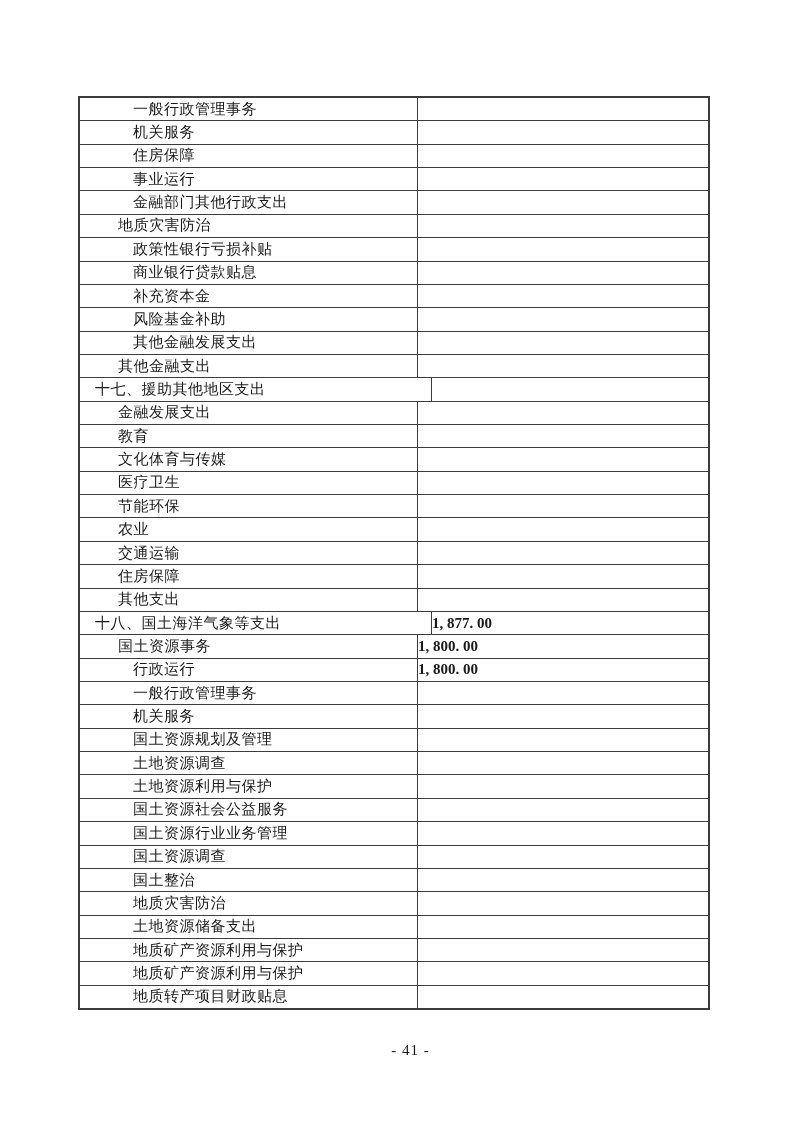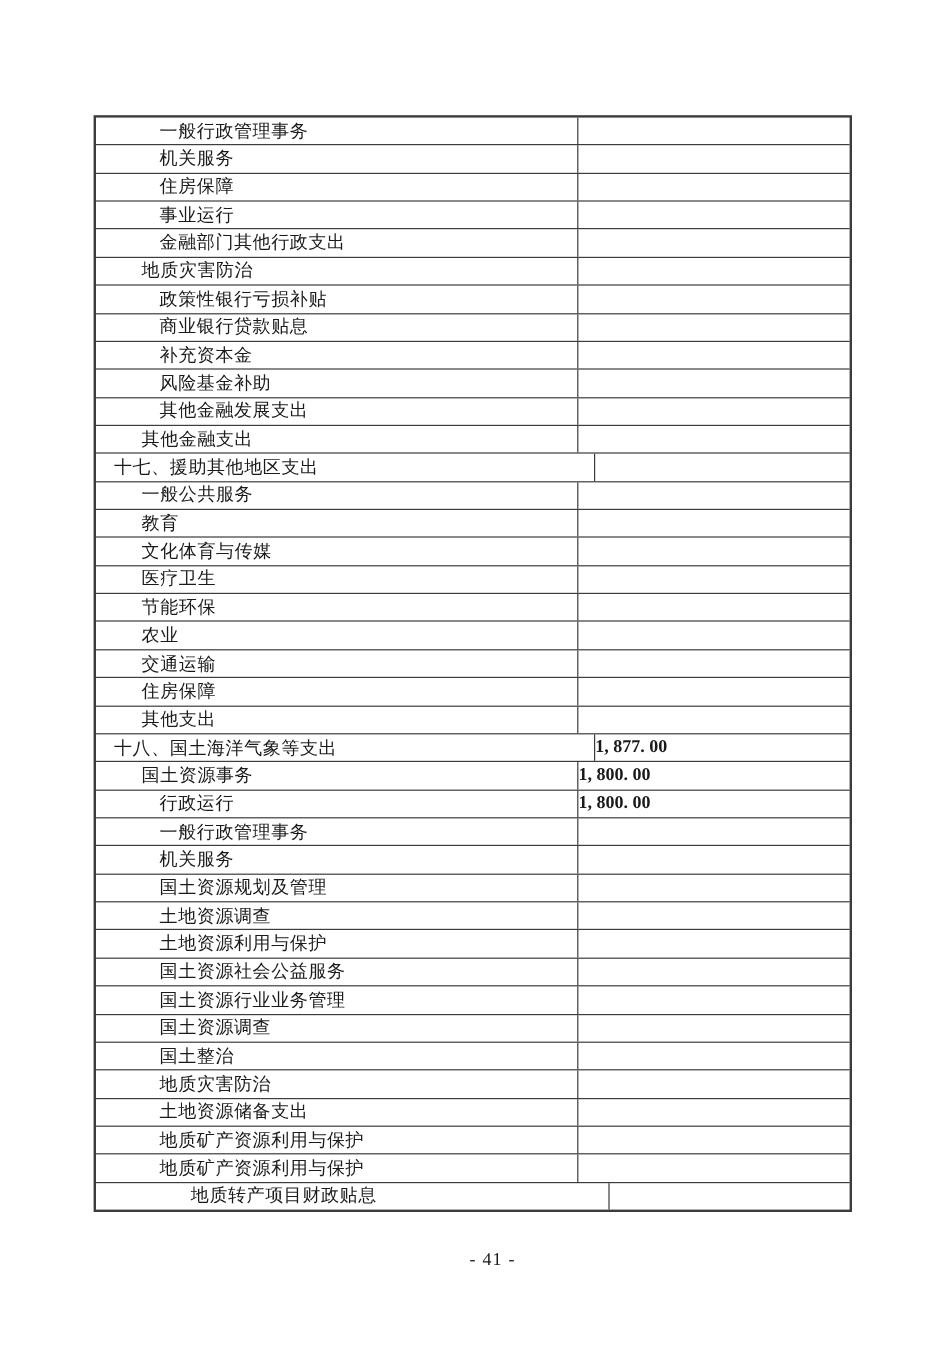--- a/index.html
+++ b/index.html
@@ -29,30 +29,29 @@
     background: #ffffff;
   }
   .trow {
     flex: 1 1 0;
     display: flex;
     border-bottom: 1px solid #3c3c3c;
     min-height: 0;
   }
   .trow:last-child {
     border-bottom: none;
-    padding-left: 26px;
   }
   .cell {
     box-sizing: border-box;
     display: flex;
     align-items: center;
     overflow: hidden;
   }
   .item-cell {
-    width: 402px;
+    width: 338px;
     flex: none;
     border-right: 1px solid #3c3c3c;
   }
   .amount-cell {
     flex: 1 1 auto;
     padding-right: 2px;
   }
   .item-label {
     font-size: 15px;
     white-space: nowrap;
@@ -182,21 +181,21 @@
       <div class="trow">
         <div class="cell item-cell lvl1">
           <span class="item-label">十七、援助其他地区支出</span>
         </div>
         <div class="cell amount-cell">
           <span class="amount-value"></span>
         </div>
       </div>
       <div class="trow">
         <div class="cell item-cell lvl2">
-          <span class="item-label">一般公共服务</span>
+          <span class="item-label">金融发展支出</span>
         </div>
         <div class="cell amount-cell">
           <span class="amount-value"></span>
         </div>
       </div>
       <div class="trow">
         <div class="cell item-cell lvl2">
           <span class="item-label">教育</span>
         </div>
         <div class="cell amount-cell">

